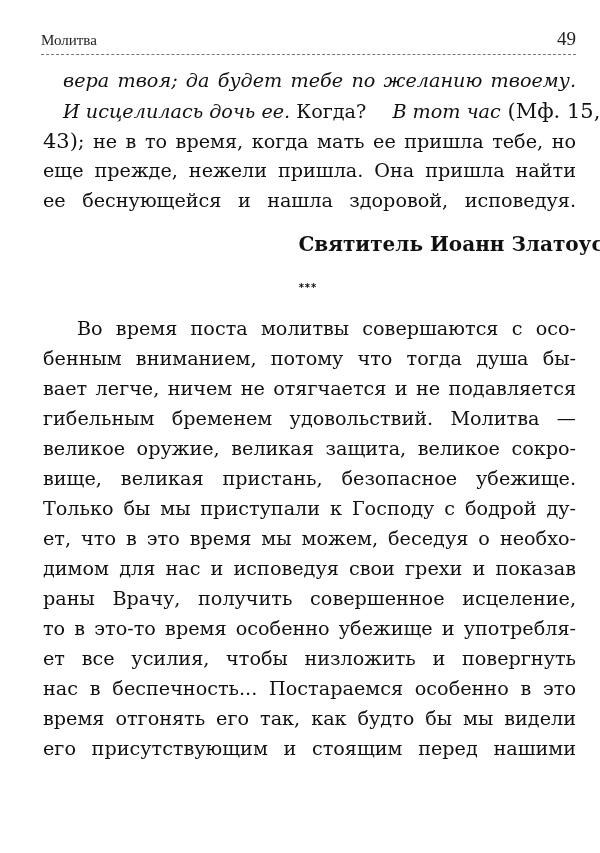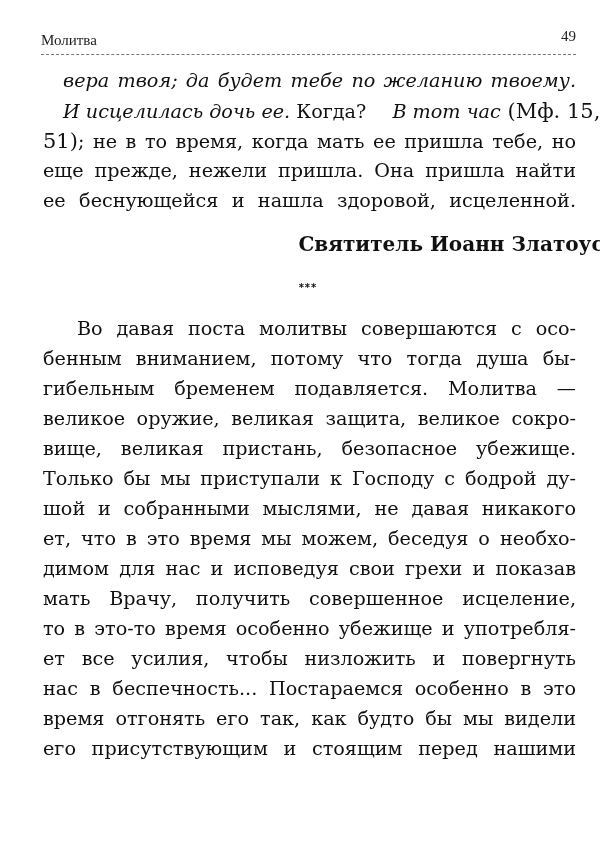--- a/index.html
+++ b/index.html
@@ -3,21 +3,21 @@
   <meta charset="utf-8">
   <style>
     html, body { margin: 0; padding: 0; background: #ffffff; }
     body { width: 600px; height: 853px; position: relative; overflow: hidden; color: #111; }
     .page { position: absolute; left: 8px; top: 0; width: 600px; height: 831px; padding-left: 40px; }
     .running-head {
       position: absolute; left: 33px; top: 28px; width: 535px; height: 24px;
       font-family: "Liberation Serif", serif; font-size: 16px; color: #222;
     }
     .running-head .title { position: absolute; left: 0; top: 4px; font-size: 15px; }
-    .running-head .num { position: absolute; right: 0; top: 0; font-size: 15px; text-align: center; }
+    .running-head .num { position: absolute; right: 0; top: 0; font-size: 19px; text-align: center; }
     .rule {
       position: absolute; left: 33px; top: 54px; width: 535px; height: 0;
       border-top: 1px dashed #777;
     }
     .body-text {
       position: absolute; left: 35px; top: 66px; width: 533px;
       font-family: "DejaVu Serif", serif; font-size: 19.2px; line-height: 30px;
       color: #111;
     }
     .line { display: block; white-space: nowrap; text-align: justify; text-align-last: justify; height: 30px; }
@@ -46,45 +46,45 @@
   <div class="rule"></div>
 
   <div class="body-text">
     <span class="line">
       <span class="it">вера твоя; да будет тебе по желанию твоему.</span>
     </span>
     <span class="line">
       <span class="it">И исцелилась дочь ее.</span><span> Когда? </span><span class="it">В тот час</span><span class="ref"> (Мф. 15,</span>
     </span>
     <span class="line">
-      <span class="ref">51)</span><span>; не в то время, когда мать ее пришла тебе, но</span>
+      <span class="ref">43)</span><span>; не в то время, когда мать ее пришла тебе, но</span>
     </span>
     <span class="line">
       <span>еще прежде, нежели пришла. Она пришла найти</span>
     </span>
     <span class="line">
-      <span>ее беснующейся и нашла здоровой, исцеленной.</span>
+      <span>ее беснующейся и нашла здоровой, исповедуя.</span>
     </span>
   </div>
 
   <div class="signature">Святитель Иоанн Златоуст</div>
 
   <div class="stars">***</div>
 
   <div class="body-text para2">
-    <span class="line indent">Во давая поста молитвы совершаются с осо-</span>
+    <span class="line indent">Во время поста молитвы совершаются с осо-</span>
     <span class="line">бенным вниманием, потому что тогда душа бы-</span>
-    <span class="line">гибельным бременем подавляется. Молитва —</span>
+    <span class="line">вает легче, ничем не отягчается и не подавляется</span>
+    <span class="line">гибельным бременем удовольствий. Молитва —</span>
     <span class="line">великое оружие, великая защита, великое сокро-</span>
     <span class="line">вище, великая пристань, безопасное убежище.</span>
     <span class="line">Только бы мы приступали к Господу с бодрой ду-</span>
-    <span class="line">шой и собранными мыслями, не давая никакого</span>
     <span class="line">ет, что в это время мы можем, беседуя о необхо-</span>
     <span class="line">димом для нас и исповедуя свои грехи и показав</span>
-    <span class="line">мать Врачу, получить совершенное исцеление,</span>
+    <span class="line">раны Врачу, получить совершенное исцеление,</span>
     <span class="line">то в это-то время особенно убежище и употребля-</span>
     <span class="line">ет все усилия, чтобы низложить и повергнуть</span>
     <span class="line">нас в беспечность... Постараемся особенно в это</span>
     <span class="line">время отгонять его так, как будто бы мы видели</span>
     <span class="line">его присутствующим и стоящим перед нашими</span>
   </div>
 
 </div>
 
 </body></html>

